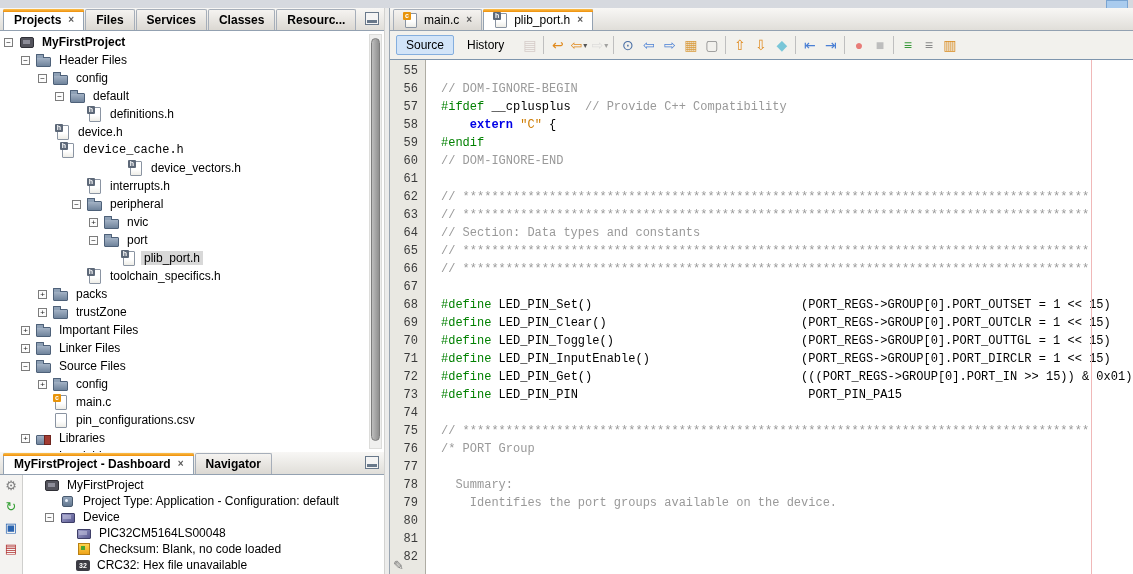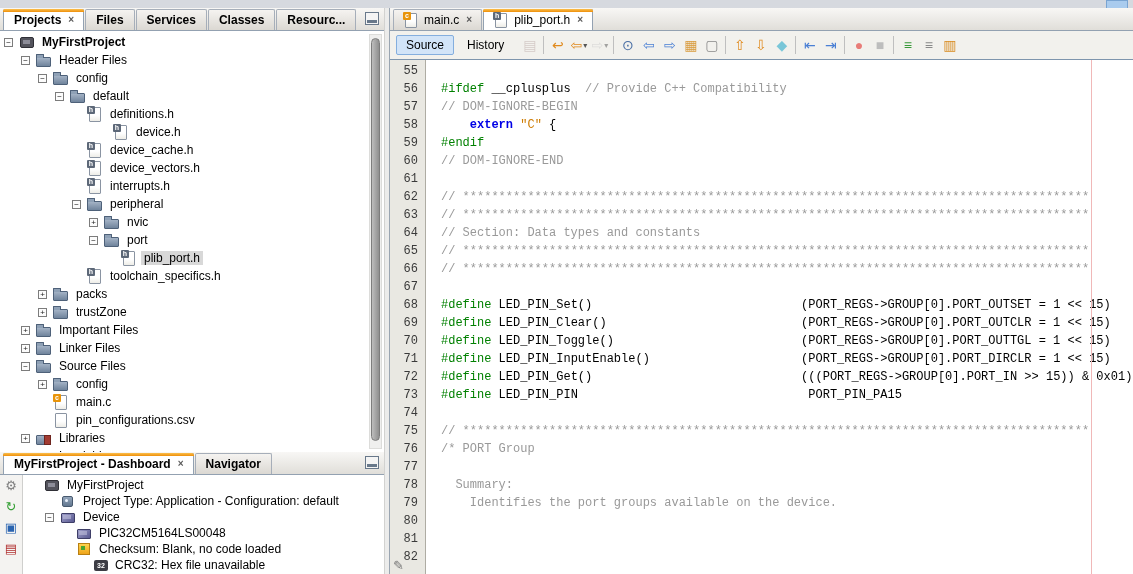--- a/index.html
+++ b/index.html
@@ -160,31 +160,31 @@
         <div class="trow" style="padding-left: 55px;">
           <span class="hd">−</span>
           <span class="ic ic-folder"></span>
           <span class="tl">default</span>
         </div>
         <div class="trow" style="padding-left: 72px;">
           <span class="hd hdh"></span>
           <span class="ic ic-hfile"></span>
           <span class="tl">definitions.h</span>
         </div>
-        <div class="trow" style="padding-left: 98px;">
+        <div class="trow" style="padding-left: 40px;">
           <span class="hd hdh"></span>
           <span class="ic ic-hfile"></span>
           <span class="tl">device.h</span>
         </div>
-        <div class="trow" style="padding-left: 72px;">
+        <div class="trow" style="padding-left: 45px; font-family: Liberation Mono, monospace;">
           <span class="hd hdh"></span>
           <span class="ic ic-hfile"></span>
           <span class="tl">device_cache.h</span>
         </div>
-        <div class="trow" style="padding-left: 72px;">
+        <div class="trow" style="padding-left: 72px; margin-left: 41px;">
           <span class="hd hdh"></span>
           <span class="ic ic-hfile"></span>
           <span class="tl">device_vectors.h</span>
         </div>
         <div class="trow" style="padding-left: 72px;">
           <span class="hd hdh"></span>
           <span class="ic ic-hfile"></span>
           <span class="tl">interrupts.h</span>
         </div>
         <div class="trow" style="padding-left: 72px;">
@@ -309,21 +309,21 @@
           <div class="drow" style="padding-left: 38px;">
             <span class="hd hdh"></span>
             <span class="ic ic-chip"></span>
             <span class="tl">PIC32CM5164LS00048</span>
           </div>
           <div class="drow" style="padding-left: 38px;">
             <span class="hd hdh"></span>
             <span class="ic ic-checksum"></span>
             <span class="tl">Checksum: Blank, no code loaded</span>
           </div>
-          <div class="drow" style="padding-left: 56px;">
+          <div class="drow" style="padding-left: 38px;">
             <span class="hd hdh"></span>
             <span class="ic ic-crc32">32</span>
             <span class="tl">CRC32: Hex file unavailable</span>
           </div>
         </div>
     </div>
   </div>
 
   <div id="editor-panel">
     <div class="tabstrip" id="editor-tabs">
@@ -437,22 +437,22 @@
           <div class="gnum">76</div>
           <div class="gnum">77</div>
           <div class="gnum">78</div>
           <div class="gnum">79</div>
           <div class="gnum">80</div>
           <div class="gnum">81</div>
           <div class="gnum">82</div>
         </div>
       <div id="code">
           <div class="cline"></div>
+          <div class="cline"><span class="tk-c">// DOM-IGNORE-BEGIN</span></div>
           <div class="cline"><span class="tk-p">#ifdef</span><span class="tk-t"> __cplusplus</span><span class="tk-c">  // Provide C++ Compatibility</span></div>
-          <div class="cline"><span class="tk-c">// DOM-IGNORE-BEGIN</span></div>
           <div class="cline"><span class="tk-t">    </span><span class="tk-k">extern</span><span class="tk-t"> </span><span class="tk-s">"C"</span><span class="tk-t"> {</span></div>
           <div class="cline"><span class="tk-p">#endif</span></div>
           <div class="cline"><span class="tk-c">// DOM-IGNORE-END</span></div>
           <div class="cline"></div>
           <div class="cline"><span class="tk-c">// </span><span class="tk-c">***************************************************************************************</span></div>
           <div class="cline"><span class="tk-c">// </span><span class="tk-c">***************************************************************************************</span></div>
           <div class="cline"><span class="tk-c">// Section: Data types and constants</span></div>
           <div class="cline"><span class="tk-c">// </span><span class="tk-c">***************************************************************************************</span></div>
           <div class="cline"><span class="tk-c">// </span><span class="tk-c">***************************************************************************************</span></div>
           <div class="cline"></div>

